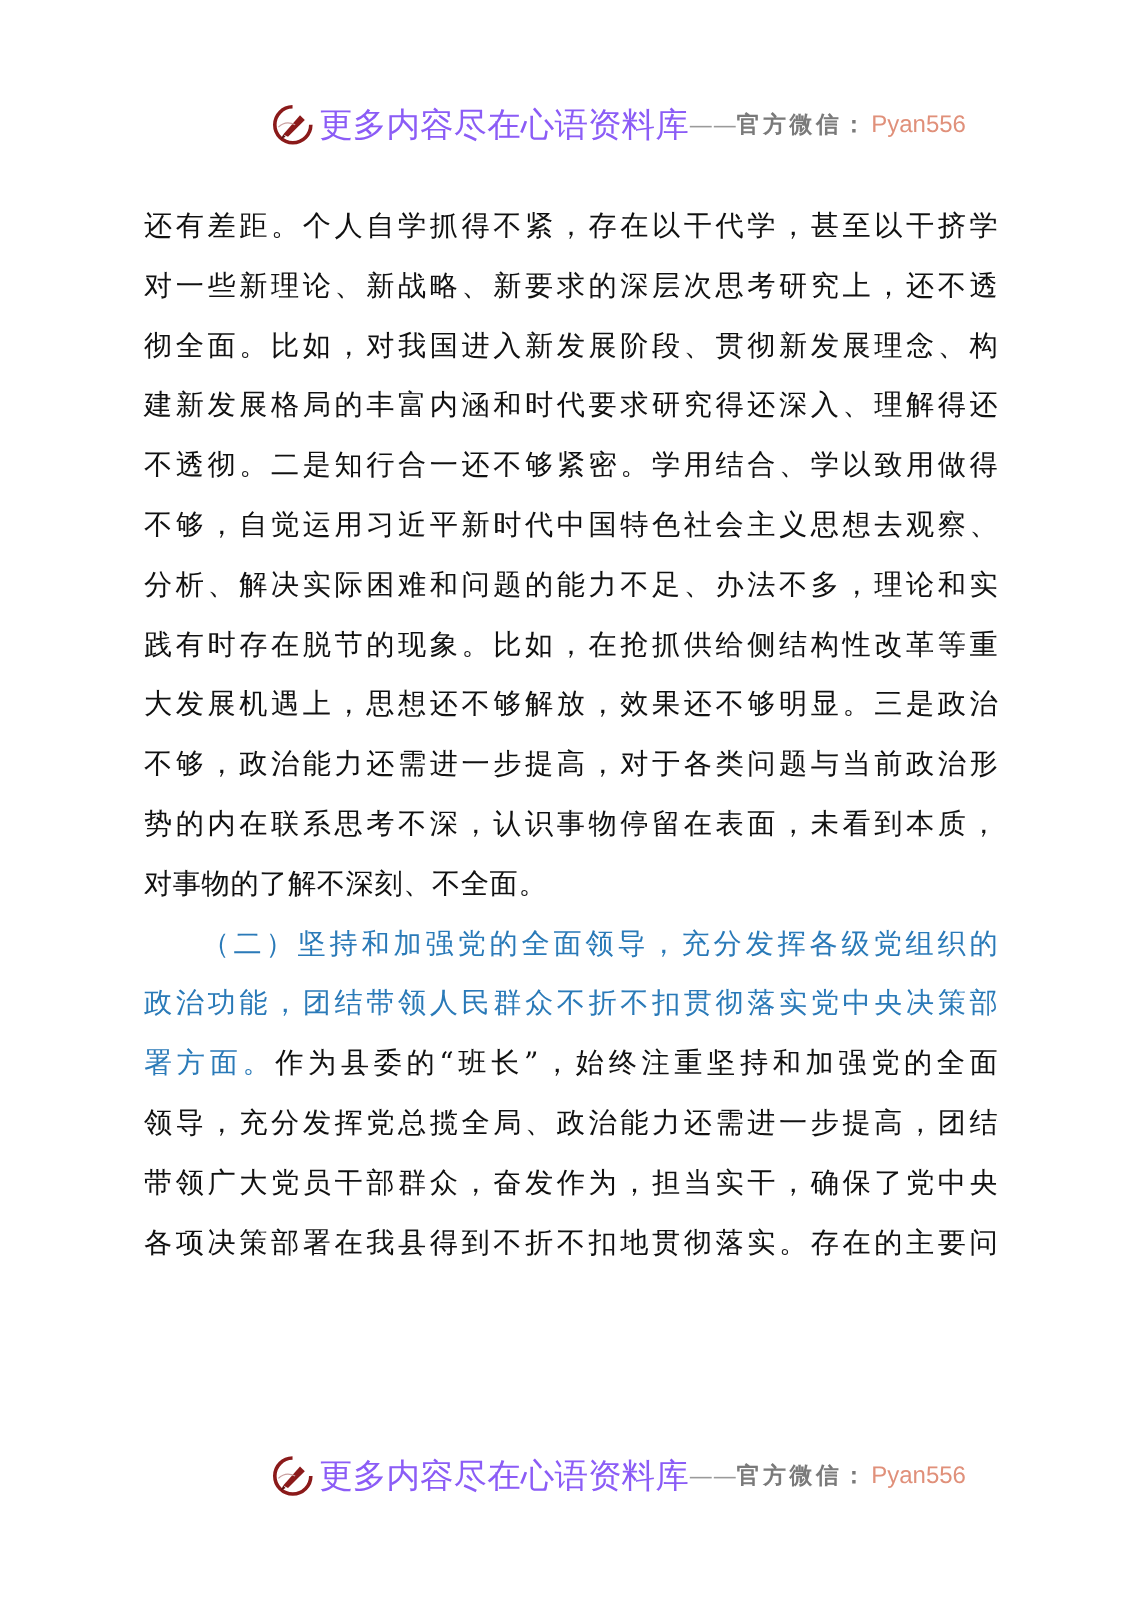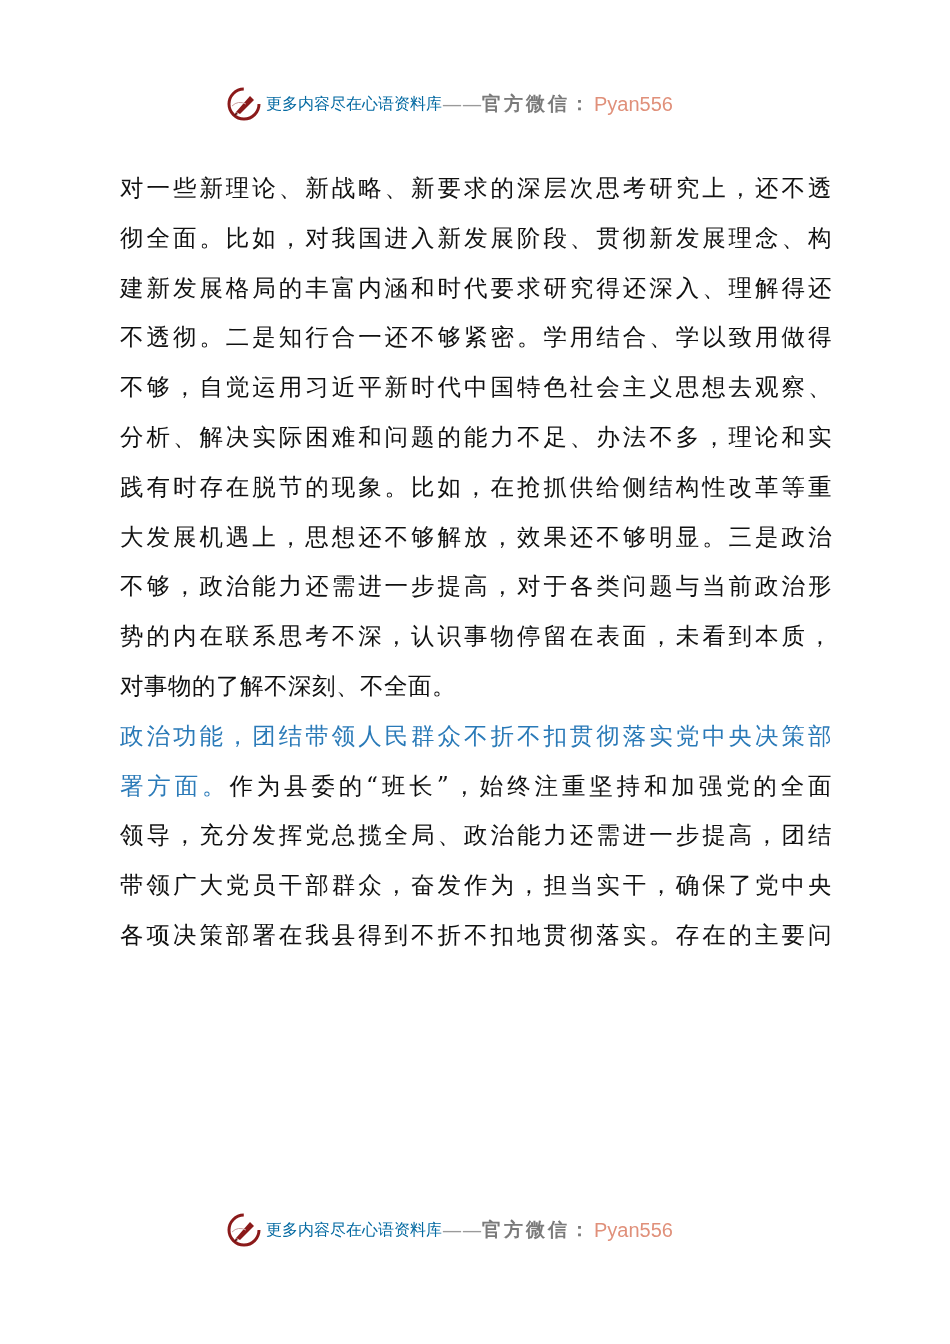--- a/index.html
+++ b/index.html
@@ -2,21 +2,21 @@
 <html><head>
   <meta charset="utf-8">
   <style>
     html, body { margin: 0; padding: 0; background: #ffffff; }
     body { width: 950px; height: 1344px; position: relative; overflow: hidden;
            font-family: "DejaVu Serif", "Liberation Serif", serif; }
     .banner { position: absolute; left: 226px; height: 40px; display: flex; align-items: center; white-space: nowrap; }
     .banner.top { top: 84px; }
     .banner.bottom { top: 1210px; }
     .logo { width: 36px; height: 36px; margin-right: 4px; }
-    .b-main { color: #0369a1; font-size: 16px; font-family: "DejaVu Serif", serif; letter-spacing: 0px; }
+    .b-main { color: #8b5cf6; font-size: 28px; font-family: "DejaVu Serif", serif; letter-spacing: 0px; }
     .b-dash { color: #9a9a9a; font-size: 20px; }
     .b-wx { color: #7a7a7a; font-size: 19px; font-family: "DejaVu Serif", serif; letter-spacing: 3px; font-weight: bold; }
     .b-id { color: #e0907a; font-size: 20px; font-family: "Liberation Sans", sans-serif; margin-left: 2px; }
     .content { position: absolute; left: 120px; top: 164px; width: 712px; }
     .line { height: 49.8px; line-height: 49.8px; font-size: 23.5px; color: #111; white-space: nowrap;
             text-align: justify; text-align-last: justify; letter-spacing: 0.5px; }
     .line.last { text-align-last: left; }
     .line.indent { padding-left: 48px; }
     .blue { color: #2a7ab8; }
   </style>
@@ -31,32 +31,34 @@
     <path d="M6 20 Q12 14 20 18" fill="none" stroke="#c9a0a0" stroke-width="1"></path>
   </svg>
   <span class="b-main">更多内容尽在心语资料库</span>
   <span class="b-dash">—</span>
     <span class="b-dash">—</span>
   <span class="b-wx">官方微信：</span>
   <span class="b-id">Pyan556</span>
 </div>
 
 <div class="content">
+  <div class="line">还有差距。个人自学抓得不紧，存在以干代学，甚至以干挤学</div>
   <div class="line">对一些新理论、新战略、新要求的深层次思考研究上，还不透</div>
   <div class="line">彻全面。比如，对我国进入新发展阶段、贯彻新发展理念、构</div>
   <div class="line">建新发展格局的丰富内涵和时代要求研究得还深入、理解得还</div>
   <div class="line">不透彻。二是知行合一还不够紧密。学用结合、学以致用做得</div>
   <div class="line">不够，自觉运用习近平新时代中国特色社会主义思想去观察、</div>
   <div class="line">分析、解决实际困难和问题的能力不足、办法不多，理论和实</div>
   <div class="line">践有时存在脱节的现象。比如，在抢抓供给侧结构性改革等重</div>
   <div class="line">大发展机遇上，思想还不够解放，效果还不够明显。三是政治</div>
   <div class="line">不够，政治能力还需进一步提高，对于各类问题与当前政治形</div>
   <div class="line">势的内在联系思考不深，认识事物停留在表面，未看到本质，</div>
   <div class="line last">对事物的了解不深刻、不全面。</div>
 
+  <div class="line indent blue">（二）坚持和加强党的全面领导，充分发挥各级党组织的</div>
   <div class="line blue">政治功能，团结带领人民群众不折不扣贯彻落实党中央决策部</div>
   <div class="line"><span class="blue">署方面。</span><span>作为县委的“班长”，始终注重坚持和加强党的全面</span></div>
   <div class="line">领导，充分发挥党总揽全局、政治能力还需进一步提高，团结</div>
   <div class="line">带领广大党员干部群众，奋发作为，担当实干，确保了党中央</div>
   <div class="line">各项决策部署在我县得到不折不扣地贯彻落实。存在的主要问</div>
 </div>
 
 <div class="banner bottom">
   <svg class="logo" viewBox="0 0 36 36">
     <circle cx="18" cy="18" r="15" fill="none" stroke="#8b1a1a" stroke-width="3" stroke-dasharray="70 30"></circle>

